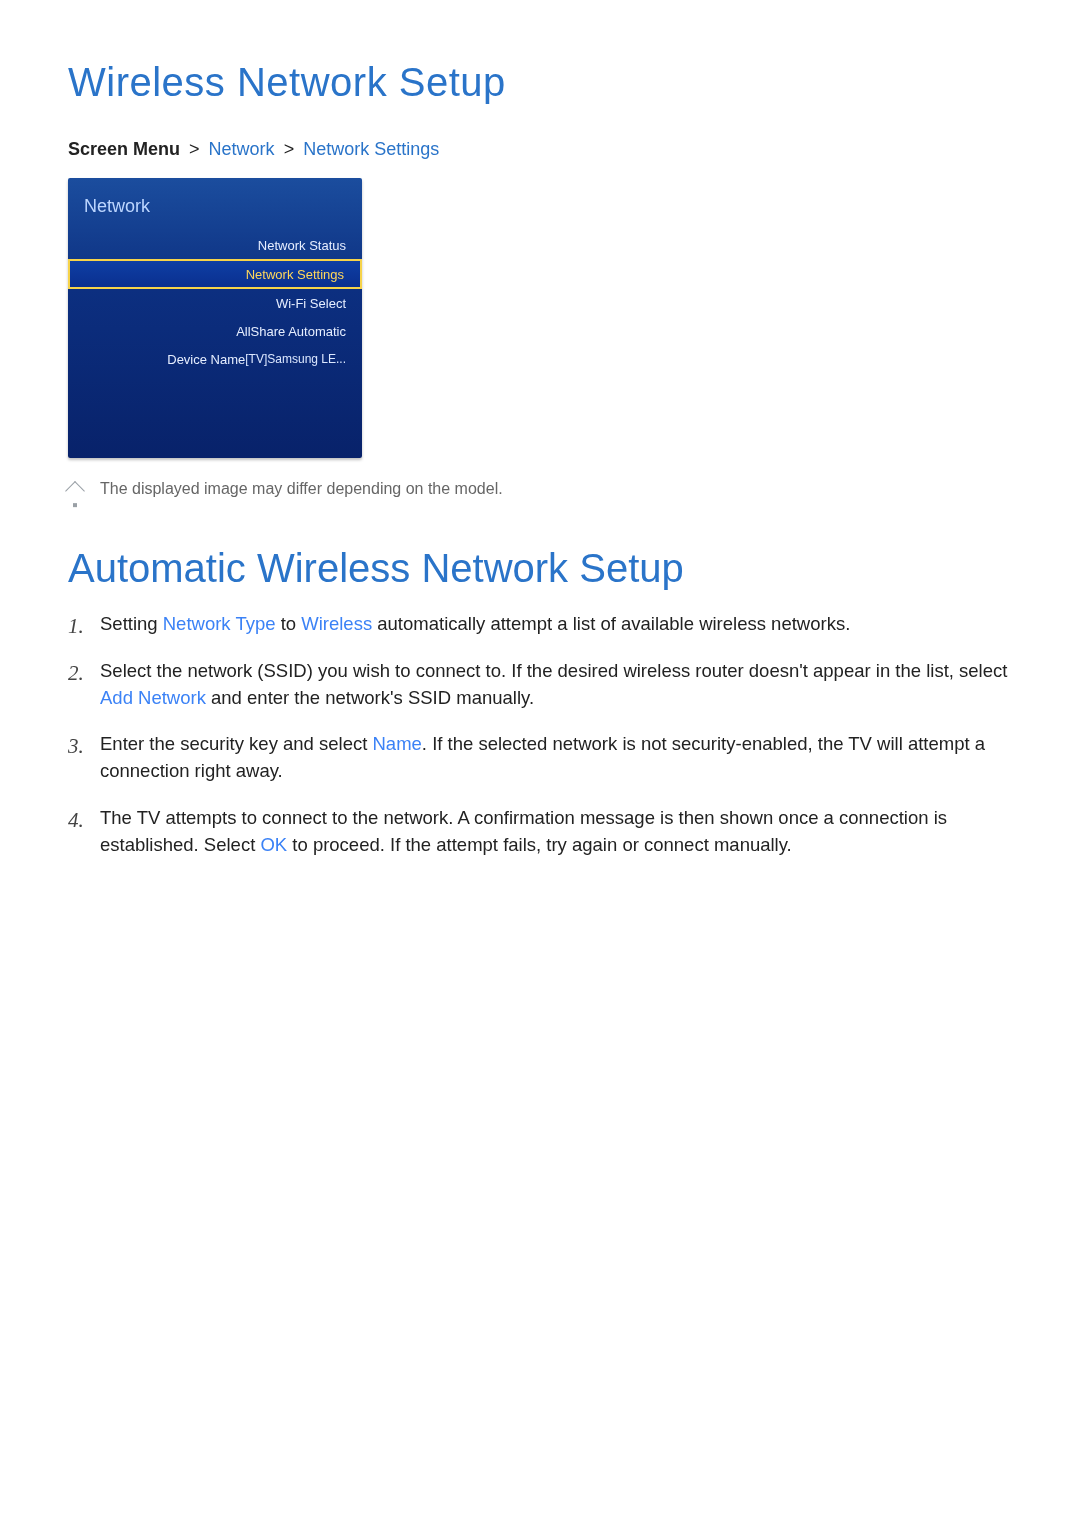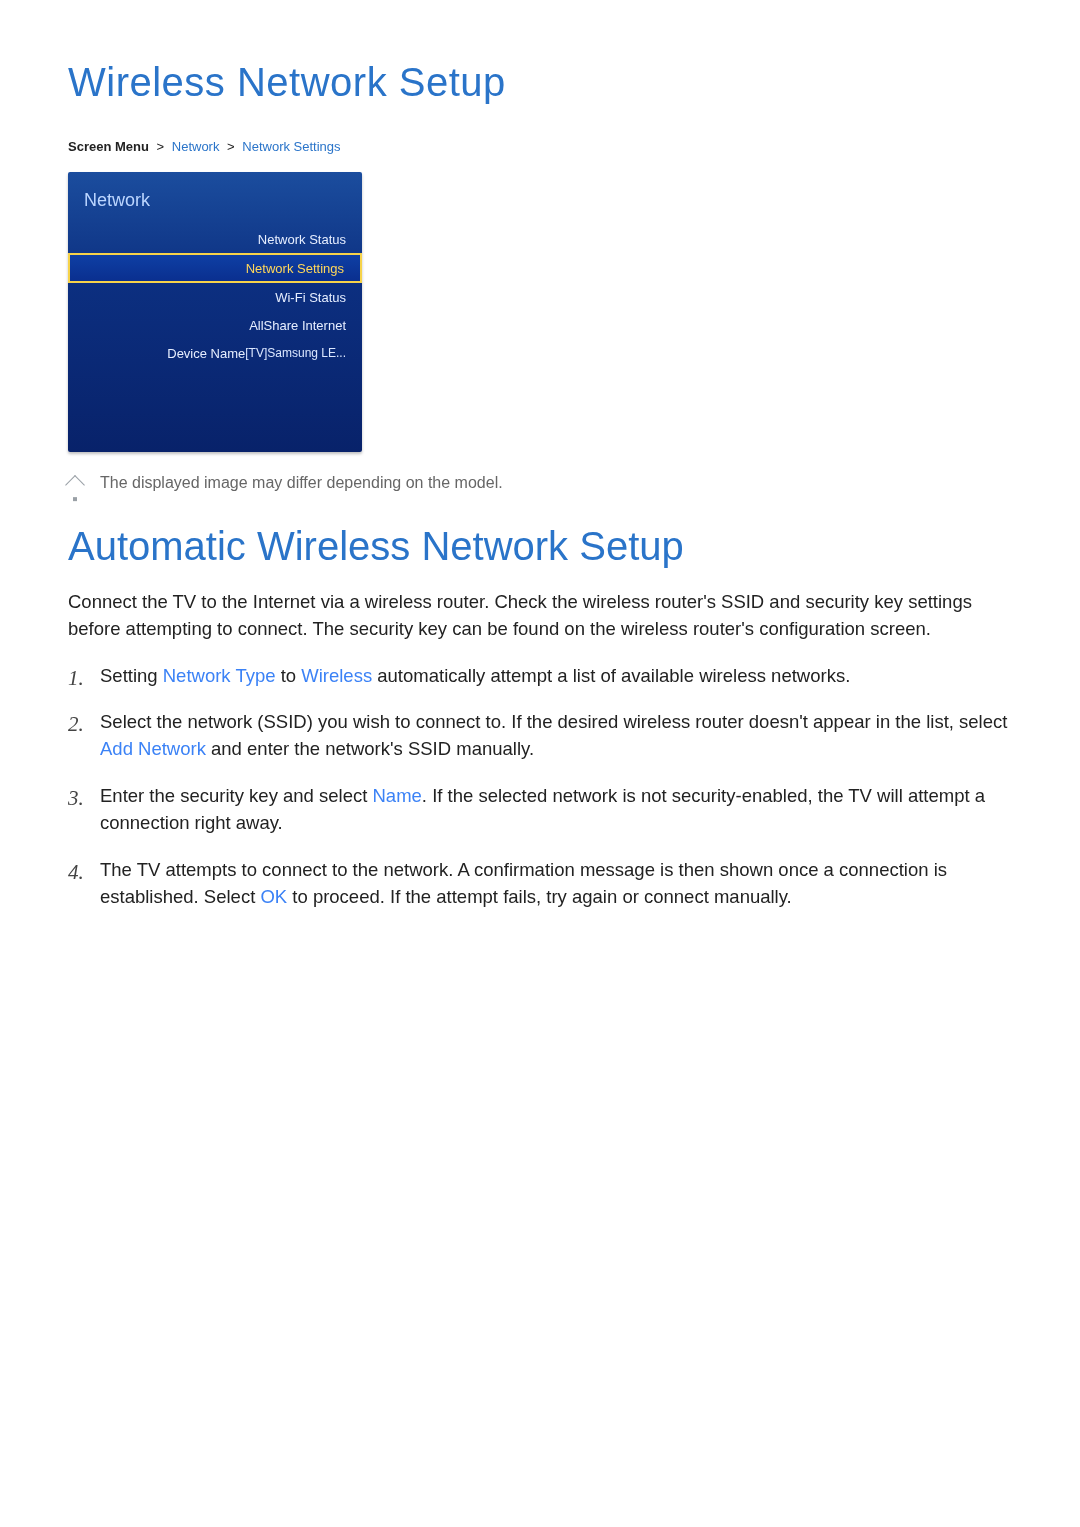--- a/index.html
+++ b/index.html
@@ -1,39 +1,39 @@
 <!DOCTYPE html>
 <html><head>
 <meta charset="utf-8">
 <style>
   * { box-sizing: border-box; margin: 0; padding: 0; }
   html, body { width: 1080px; background: #fff; font-family: Arial, Helvetica, sans-serif; color: #222; }
   .page { padding: 60px 52px 0 68px; }
   h1.title { color: #2a74c9; font-weight: 400; font-size: 40px; letter-spacing: 0.5px; margin-bottom: 34px; }
-  .breadcrumb { font-size: 13px; color: #222; margin-bottom: 18px; margin-top: 20px; }
+  .breadcrumb { font-size: 18px; color: #222; margin-bottom: 18px; margin-top: 20px; }
   .breadcrumb .bc-link { color: #2a74c9; }
   .breadcrumb .sep { color: #222; margin: 0 4px; }
   .tv-panel {
     width: 294px; height: 280px;
     background: linear-gradient(180deg,#1b4d9e 0%, #0c2f80 40%, #08226a 100%);
     border-radius: 2px; padding: 14px 0 0 0; color: #cfe0ff;
     box-shadow: 0 2px 3px rgba(0,0,0,0.25);
     margin-bottom: 22px;
   }
   .tv-panel .panel-title { color: #bcd6ff; font-size: 18px; padding: 4px 16px 14px 16px; }
   .tv-panel .panel-row {
     display: flex; align-items: center; justify-content: flex-end;
     font-size: 13px; height: 28px; padding: 0 16px; color: #e6eeff;
   }
   .tv-panel .panel-row.selected {
     background: linear-gradient(180deg,#0e3fa4 0%, #0a2f8f 100%);
     border: 2px solid #f6d34a; color: #ffd75a; height: 30px;
   }
   .tv-panel .panel-row .val { color: #dbe7ff; font-size: 12px; }
-  .note-row { display: flex; align-items: flex-start; gap: 18px; color: #666; font-size: 16px; margin-bottom: 32px; }
+  .note-row { display: flex; align-items: flex-start; gap: 18px; color: #666; font-size: 16px; margin-bottom: 48px; }
   .note-row .pencil { width: 14px; height: 14px; transform: rotate(45deg); border: 1.5px solid #9aa0a6; border-bottom: none; border-right: none; position: relative; top: 4px; }
   .note-row .pencil::after { content: ""; position: absolute; width: 4px; height: 4px; background: #9aa0a6; bottom: -5px; right: -5px; transform: rotate(45deg); }
   h2.section { color: #2a74c9; font-weight: 400; font-size: 40px; margin-bottom: 20px; }
   p.body, li.body { font-size: 18.5px; line-height: 1.45; color: #222; }
   p.body { margin-bottom: 20px; }
   ol.steps { list-style: none; counter-reset: step; padding-left: 32px; }
   ol.steps li { counter-increment: step; position: relative; margin-bottom: 20px; }
   ol.steps li::before {
     content: counter(step) ".";
     position: absolute; left: -32px; top: 0;
@@ -62,41 +62,40 @@
 
     <div class="panel-row">
       <span>Network Status</span>
       <span class="val"></span>
     </div>
     <div class="panel-row selected">
       <span>Network Settings</span>
       <span class="val"></span>
     </div>
     <div class="panel-row">
-      <span>Wi-Fi Status</span>
+      <span>Wi-Fi Select</span>
       <span class="val"></span>
     </div>
     <div class="panel-row">
-      <span>AllShare Internet</span>
+      <span>AllShare Automatic</span>
       <span class="val"></span>
     </div>
     <div class="panel-row">
       <span>Device Name</span>
       <span class="val">[TV]Samsung LE...</span>
     </div>
   </div>
 
   <div class="note-row">
     <span class="pencil"></span>
     <span>The displayed image may differ depending on the model.</span>
   </div>
 
   <h2 class="section">Automatic Wireless Network Setup</h2>
 
-  <p class="body">Connect the TV to the Internet via a wireless router. Check the wireless router's SSID and security key settings before attempting to connect. The security key can be found on the wireless router's configuration screen.</p>
 
   <ol class="steps">
     <li class="body">
       <span>Setting </span><span class="hl">Network Type</span><span> to </span><span class="hl">Wireless</span><span> automatically attempt a list of available wireless networks.</span>
     </li>
     <li class="body">
       <span>Select the network (SSID) you wish to connect to. If the desired wireless router doesn't appear in the list, select </span><span class="hl">Add Network</span><span> and enter the network's SSID manually.</span>
     </li>
     <li class="body">
       <span>Enter the security key and select </span><span class="hl">Name</span><span>. If the selected network is not security-enabled, the TV will attempt a connection right away.</span>

